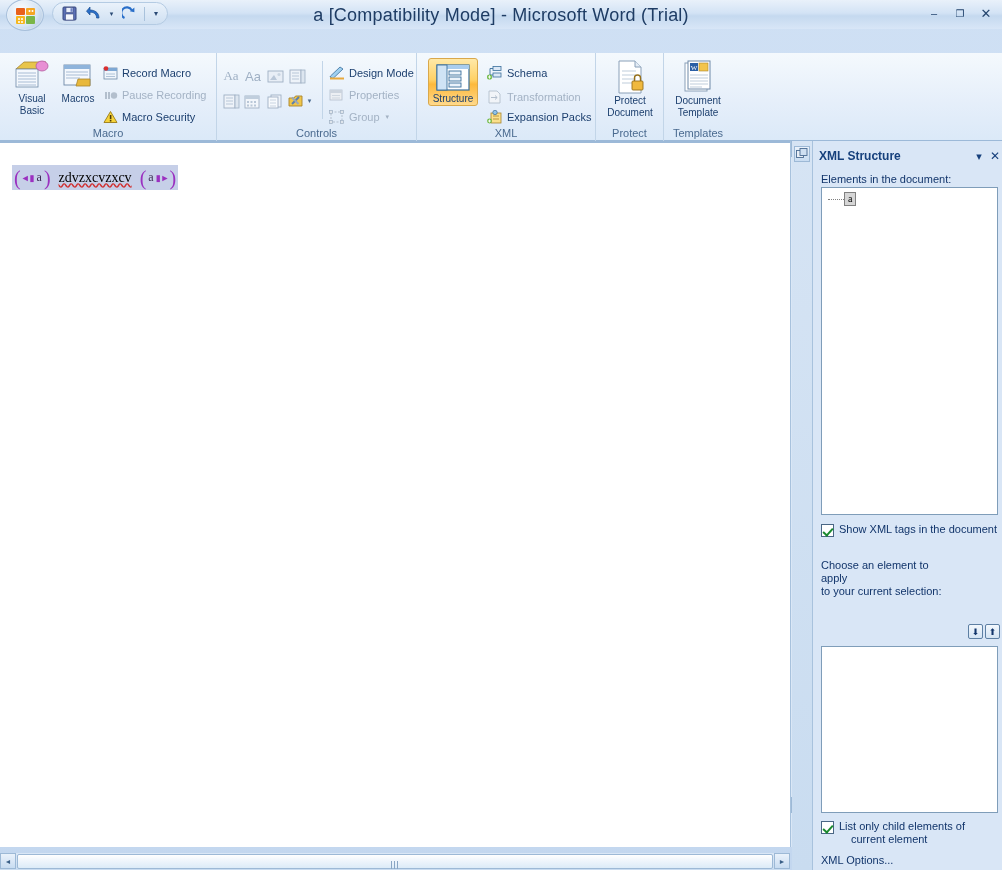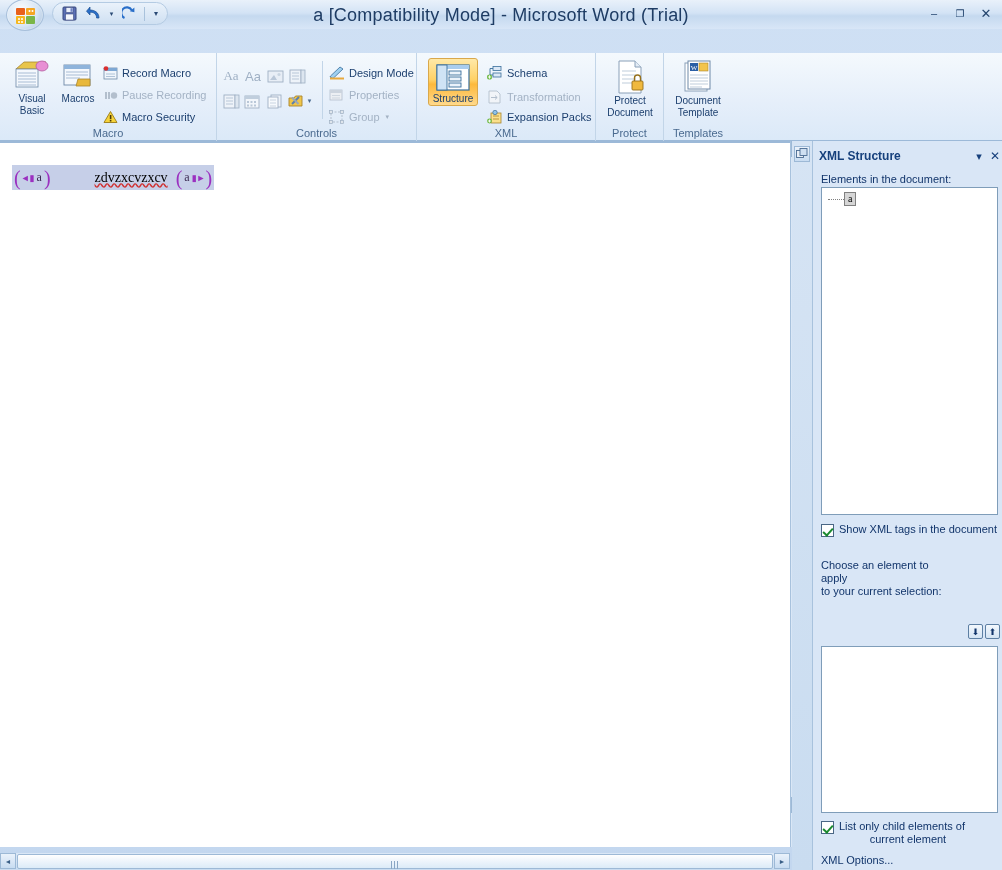--- a/index.html
+++ b/index.html
@@ -139,21 +139,20 @@
     display: inline-flex; align-items: center;
     color: #8d44ad; font-size: 13px;
     font-family: "Liberation Serif", serif;
   }
   .xtag .brace { font-size: 20px; color: #9b30c0; line-height: 10px; }
   .xtag .nm { padding: 0 2px; font-size: 12px; color: #3b2a52; }
   .xtext {
     font-family: "Liberation Serif", serif; font-size: 14px; color: #000000;
     padding: 0 8px; text-decoration: underline wavy #d03030;
     text-decoration-skip-ink: none;
-    margin-left: 36px;
   }
 
   
   .vscroll {
     position: absolute; left: 790px; top: 141px; width: 17px; height: 706px;
     background: linear-gradient(to right, #dae7f6, #c9dcf0);
     border-left: 1px solid #a8c2dd;
   }
   .vs-btn {
     position: absolute; left: 0; width: 16px; height: 16px;
@@ -217,21 +216,21 @@
   .cb-row { position: absolute; display: flex; align-items: flex-start; gap: 5px; }
   .checkbox {
     width: 13px; height: 13px; background: #ffffff; border: 1px solid #4a6785;
     flex: 0 0 auto; position: relative; margin-top: 1px;
   }
   .checkbox::after {
     content: ""; position: absolute; left: 3px; top: 1px;
     width: 4px; height: 8px; border: solid #1a8a2e;
     border-width: 0 2px 2px 0; transform: rotate(42deg);
   }
-  .cb-label { font-size: 11px; color: #12356b; line-height: 13px; text-align: center; }
+  .cb-label { font-size: 11px; color: #12356b; line-height: 13px; }
   .spinbtn {
     width: 15px; height: 15px;
     background: linear-gradient(to bottom, #f3f8fd, #d3e3f3);
     border: 1px solid #5d7fa3; border-radius: 2px;
     display: flex; align-items: center; justify-content: center;
     font-size: 9px; color: #12356b;
   }
   .tp-link {
     position: absolute; font-size: 11px; color: #12356b; text-decoration: none;
   }

